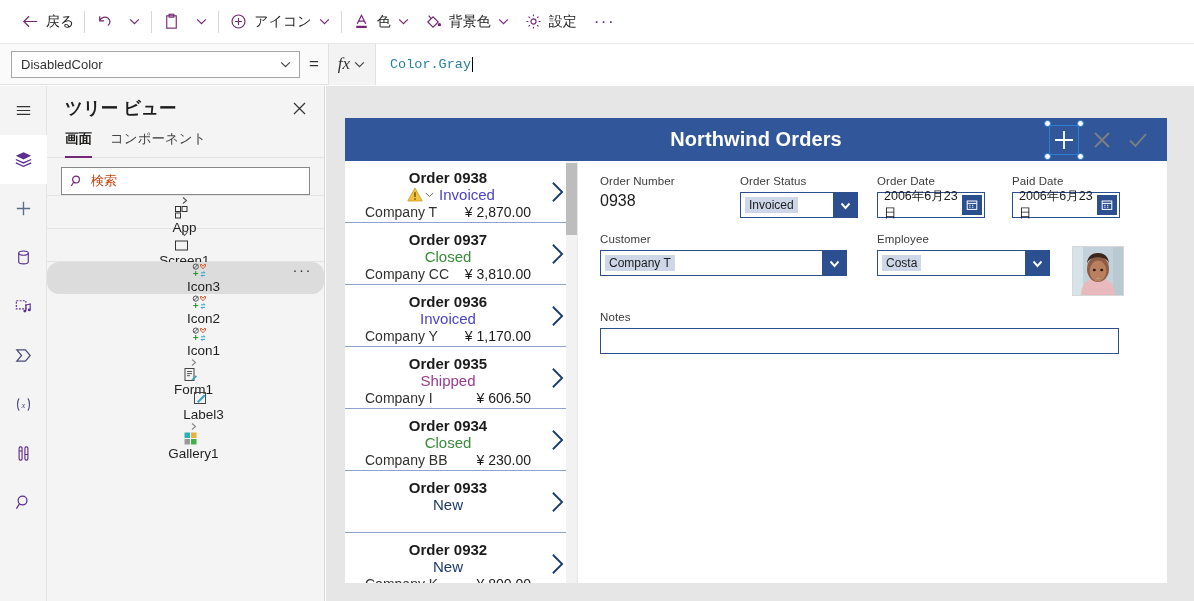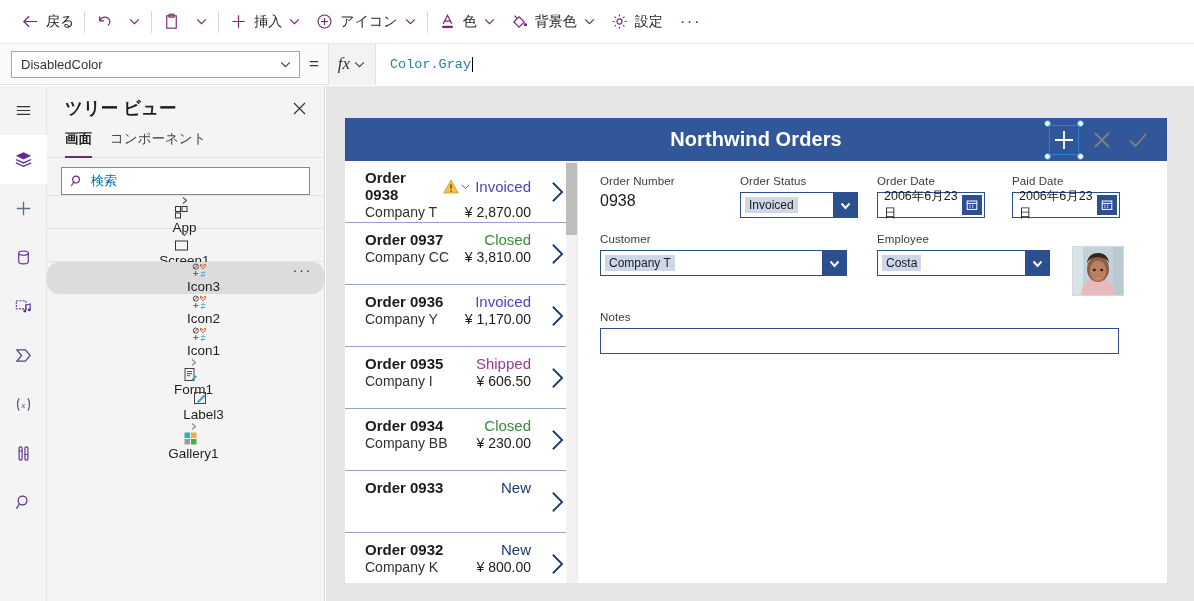--- a/index.html
+++ b/index.html
@@ -114,21 +114,21 @@
   .tree-tab.active::after {
     content: ""; position: absolute; left: 0; right: 0; bottom: -1px;
     height: 2px; background: #742774;
   }
   .tree-search-wrap { padding: 9px 14px 0 14px; }
   .tree-search {
     height: 28px; background: #ffffff; border: 1px solid #8a8886;
     display: flex; align-items: center; padding: 0 8px; gap: 7px;
     cursor: text;
   }
-  .search-ph { font-size: 13px; color: #0369a1; }
+  .search-ph { font-size: 13px; color: #c2410c; }
   .newscreen {
     display: flex; align-items: center; gap: 7px;
     padding: 9px 14px 9px 16px; cursor: pointer;
   }
   .newscreen-label { font-size: 13.5px; color: #201f1e; }
   .tree-divider { height: 1px; background: #e3e3e3; }
   .tree-row {
     height: 32px; display: flex; align-items: center; cursor: pointer;
     position: relative; padding-right: 10px; flex-direction: column;
   }
@@ -185,22 +185,23 @@
   .gallery {
     width: 255px; background: #ffffff; position: relative;
     border-right: 1px solid #e8e8e8;
   }
   .gal-row {
     height: 62px; padding: 8px 14px 0 20px; cursor: pointer;
     border-bottom: 1px solid #8fa4cc; position: relative;
     display: flex; flex-direction: column; justify-content: flex-start;
   }
   .gal-line1 {
-    display: flex; align-items: center; justify-content: space-between;
+    display: flex; align-items: center; justify-content: center;
     padding-right: 32px;
+    flex-direction: column;
   }
   .gal-order { font-size: 15px; font-weight: bold; color: #1b1b1b; }
   .gal-status { font-size: 15px; }
   .gal-line2 {
     display: flex; align-items: center; justify-content: space-between;
     padding-right: 32px; margin-top: 1px;
   }
   .gal-company { font-size: 14px; color: #323130; }
   .gal-amount { font-size: 14px; color: #1b1b1b; }
   .gal-chev {
@@ -296,29 +297,20 @@
     </svg>
   </div>
   <div class="cmd-item">
     <svg class="chev" viewBox="0 0 12 12">
       <path d="M2 4 L6 8 L10 4" fill="none" stroke="#742774" stroke-width="1.1"></path>
     </svg>
   </div>
 
   <div class="cmd-sep"></div>
 
-  <div class="cmd-item">
-    <svg class="cmd-ico" viewBox="0 0 20 20">
-      <path d="M10 3.5 V16.5 M3.5 10 H16.5" fill="none" stroke="#742774" stroke-width="1.3"></path>
-    </svg>
-    <span class="cmd-label">挿入</span>
-    <svg class="chev" viewBox="0 0 12 12">
-      <path d="M2 4 L6 8 L10 4" fill="none" stroke="#742774" stroke-width="1.1"></path>
-    </svg>
-  </div>
 
   <div class="cmd-item">
     <svg class="cmd-ico" viewBox="0 0 20 20">
       <circle cx="10" cy="10" r="6.8" fill="none" stroke="#742774" stroke-width="1.2"></circle>
       <path d="M10 6.4 V13.6 M6.4 10 H13.6" fill="none" stroke="#742774" stroke-width="1.2"></path>
     </svg>
     <span class="cmd-label">アイコン</span>
     <svg class="chev" viewBox="0 0 12 12">
       <path d="M2 4 L6 8 L10 4" fill="none" stroke="#742774" stroke-width="1.1"></path>
     </svg>

